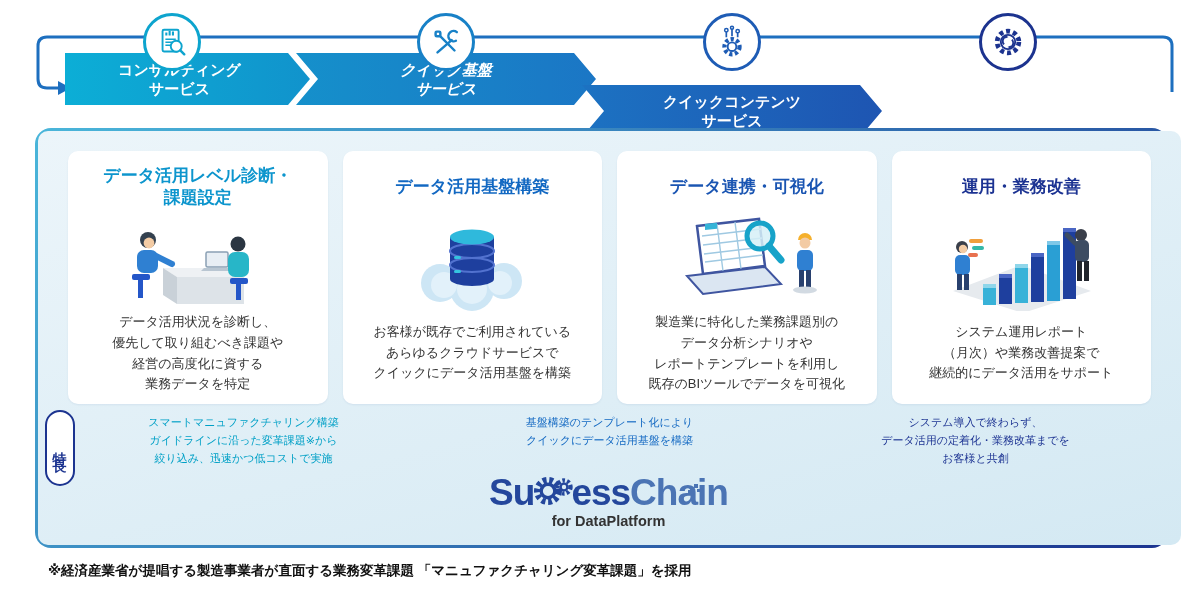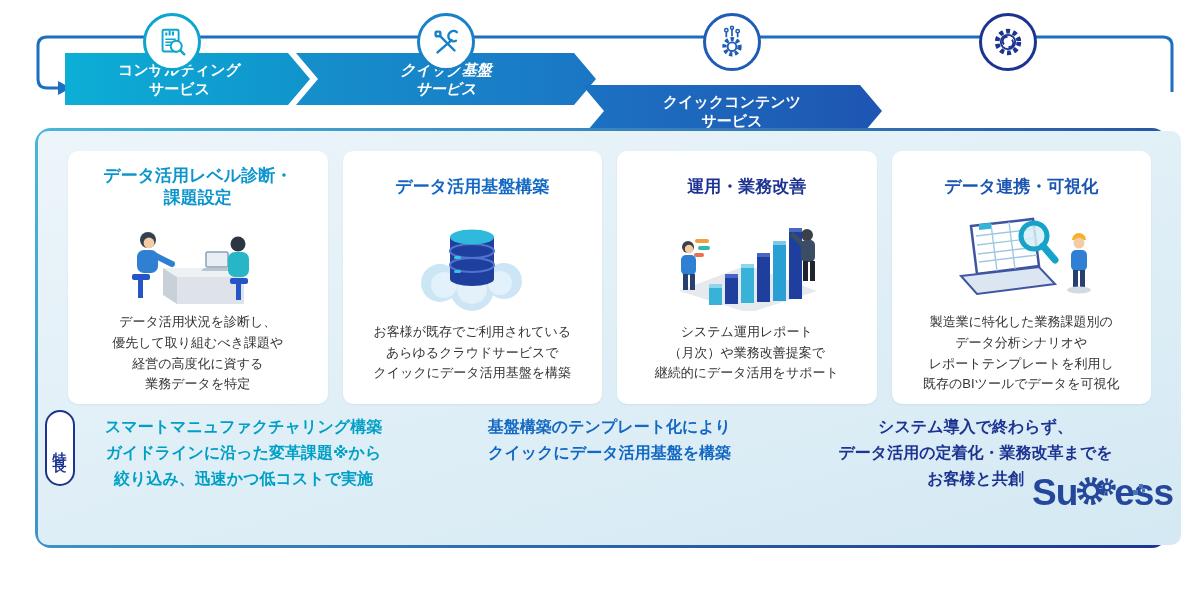--- a/index.html
+++ b/index.html
@@ -35,24 +35,24 @@
   .card-title{font-size:17px;font-weight:700;text-align:center;line-height:1.3;white-space:pre-line;
               min-height:42px;display:flex;align-items:center;justify-content:center;}
   .t1{color:#0c95cd}.t2{color:#1268c2}.t3{color:#1a55b2}.t4{color:#1c3392}
   .card-illo{height:102px;display:flex;align-items:center;justify-content:center;margin:2px 0 2px;}
   .card-desc{font-size:13px;color:#333;text-align:center;line-height:1.6;white-space:pre-line;margin:auto 0;}
 
   .pill{position:absolute;left:7px;top:279px;width:30px;height:76px;border:2px solid #1c3490;border-radius:16px;
         background:#fff;color:#1c3490;font-weight:700;font-size:14px;writing-mode:vertical-rl;
         display:flex;align-items:center;justify-content:center;letter-spacing:7px;box-sizing:border-box;}
   .features{position:absolute;left:30px;right:30px;top:283px;display:flex;gap:15px;}
-  .feature{flex:1;text-align:center;font-weight:700;font-size:16px;line-height:1.62;white-space:pre-line;}
+  .feature{flex:1;text-align:center;font-weight:400;font-size:11px;line-height:1.62;white-space:pre-line;}
   .f1{color:#00a0c6}.f2{color:#1268c2}.f3{color:#1a55b2}.f4{color:#1c3392}
 
-  .logo{position:absolute;top:339px;left:0;right:8px;text-align:right;}
+  .logo{position:absolute;top:339px;left:0;right:2px;text-align:center;}
   .logo-line{font-size:37px;font-weight:700;letter-spacing:-1px;display:inline-flex;align-items:center;position:relative;}
   .logo-su,.logo-ess{color:#24479c}
   .logo-chain{color:#4b74b4}
   .logo-gear{margin:2px -2px 0 -1px;display:inline-block;}
   .pixel-accent{position:absolute;right:26px;top:-7px;}
   .logo-sub{font-size:14.5px;font-weight:700;color:#333;margin-top:-2px;}
 
   .footnote{position:absolute;left:48px;top:562px;font-size:13.5px;font-weight:600;color:#111;}
 </style>
 </head>
@@ -180,20 +180,47 @@
               <rect x="62" y="45" width="7" height="3" rx="1.5" fill="#35c4e0"></rect>
               <rect x="62" y="59" width="7" height="3" rx="1.5" fill="#35c4e0"></rect>
             </svg>
           </div>
           <div class="card-desc">お客様が既存でご利用されている
 あらゆるクラウドサービスで
 クイックにデータ活用基盤を構築</div>
         </div>
 
         <div class="card">
+          <div class="card-title t3">データ連携・可視化</div>
+          <div class="card-illo">
+            <svg width="160" height="100" viewBox="0 0 160 100">
+              <polygon points="30,16 92,9 98,56 36,64" fill="#fff" stroke="#3f55a0" stroke-width="2.5"></polygon>
+              <g stroke="#9fc9e2" stroke-width="1.4">
+                <path d="M35 26 L94 19 M36 35 L95 28 M37 44 L96 37 M38 52 L96 45"></path>
+                <path d="M50 14 L56 61 M68 12 L74 59"></path>
+              </g>
+              <rect x="38" y="18" width="12" height="6" fill="#35b4d8" transform="skewY(-6)"></rect>
+              <polygon points="20,66 98,57 114,74 36,84" fill="#dbe6f2" stroke="#3f55a0" stroke-width="2"></polygon>
+              <circle cx="93" cy="26" r="13" fill="#d6f0f7" fill-opacity="0.85" stroke="#17a3c9" stroke-width="5"></circle>
+              <line x1="102" y1="36" x2="114" y2="50" stroke="#17a3c9" stroke-width="7" stroke-linecap="round"></line>
+              <path d="M131 30 a7 7 0 0 1 14 0 z" fill="#f5b02c"></path>
+              <circle cx="138" cy="33" r="5.5" fill="#f3cba4"></circle>
+              <rect x="130" y="40" width="16" height="21" rx="5" fill="#2f80d2"></rect>
+              <rect x="132" y="60" width="5" height="17" fill="#28406e"></rect>
+              <rect x="139" y="60" width="5" height="17" fill="#28406e"></rect>
+              <ellipse cx="138" cy="80" rx="12" ry="3.5" fill="#d2dae2"></ellipse>
+            </svg>
+          </div>
+          <div class="card-desc">製造業に特化した業務課題別の
+データ分析シナリオや
+レポートテンプレートを利用し
+既存のBIツールでデータを可視化</div>
+        </div>
+
+        <div class="card">
           <div class="card-title t4">運用・業務改善</div>
           <div class="card-illo">
             <svg width="160" height="100" viewBox="0 0 160 100">
               <polygon points="12,80 80,54 150,80 82,102" fill="#e6eaee"></polygon>
               <g>
                 <rect x="42" y="76" width="13" height="18" fill="#38b2d8"></rect>
                   <rect x="42" y="73" width="13" height="4" fill="#8fd6ea"></rect>
                 <rect x="58" y="66" width="13" height="27" fill="#1e3f9e"></rect>
                   <rect x="58" y="63" width="13" height="4" fill="#4a66c4"></rect>
                 <rect x="74" y="56" width="13" height="36" fill="#38b2d8"></rect>
@@ -217,47 +244,20 @@
               <path d="M134 32 L126 24" stroke="#3c4c63" stroke-width="5" stroke-linecap="round"></path>
               <rect x="134" y="29" width="14" height="22" rx="5" fill="#3c4c63"></rect>
               <rect x="136" y="50" width="5" height="20" fill="#20242c"></rect>
               <rect x="143" y="50" width="5" height="20" fill="#20242c"></rect>
             </svg>
           </div>
           <div class="card-desc">システム運用レポート
 （月次）や業務改善提案で
 継続的にデータ活用をサポート</div>
         </div>
-
-        <div class="card">
-          <div class="card-title t3">データ連携・可視化</div>
-          <div class="card-illo">
-            <svg width="160" height="100" viewBox="0 0 160 100">
-              <polygon points="30,16 92,9 98,56 36,64" fill="#fff" stroke="#3f55a0" stroke-width="2.5"></polygon>
-              <g stroke="#9fc9e2" stroke-width="1.4">
-                <path d="M35 26 L94 19 M36 35 L95 28 M37 44 L96 37 M38 52 L96 45"></path>
-                <path d="M50 14 L56 61 M68 12 L74 59"></path>
-              </g>
-              <rect x="38" y="18" width="12" height="6" fill="#35b4d8" transform="skewY(-6)"></rect>
-              <polygon points="20,66 98,57 114,74 36,84" fill="#dbe6f2" stroke="#3f55a0" stroke-width="2"></polygon>
-              <circle cx="93" cy="26" r="13" fill="#d6f0f7" fill-opacity="0.85" stroke="#17a3c9" stroke-width="5"></circle>
-              <line x1="102" y1="36" x2="114" y2="50" stroke="#17a3c9" stroke-width="7" stroke-linecap="round"></line>
-              <path d="M131 30 a7 7 0 0 1 14 0 z" fill="#f5b02c"></path>
-              <circle cx="138" cy="33" r="5.5" fill="#f3cba4"></circle>
-              <rect x="130" y="40" width="16" height="21" rx="5" fill="#2f80d2"></rect>
-              <rect x="132" y="60" width="5" height="17" fill="#28406e"></rect>
-              <rect x="139" y="60" width="5" height="17" fill="#28406e"></rect>
-              <ellipse cx="138" cy="80" rx="12" ry="3.5" fill="#d2dae2"></ellipse>
-            </svg>
-          </div>
-          <div class="card-desc">製造業に特化した業務課題別の
-データ分析シナリオや
-レポートテンプレートを利用し
-既存のBIツールでデータを可視化</div>
-        </div>
       </div>
 
       <div class="pill">
         <span>特長</span>
       </div>
       <div class="features">
         <div class="feature f1">スマートマニュファクチャリング構築
 ガイドラインに沿った変革課題※から
 絞り込み、迅速かつ低コストで実施</div>
         <div class="feature f2">基盤構築のテンプレート化により
@@ -274,27 +274,30 @@
             <svg width="40" height="34" viewBox="0 0 40 34">
               <g fill="none" stroke="#24479c">
                 <circle cx="15" cy="19" r="11" stroke-width="6" stroke-dasharray="3.8 2.8"></circle>
                 <circle cx="15" cy="19" r="6.8" stroke-width="3.4"></circle>
                 <circle cx="31" cy="15" r="6.5" stroke-width="4.4" stroke-dasharray="2.6 2.1"></circle>
                 <circle cx="31" cy="15" r="3.4" stroke-width="2.4"></circle>
               </g>
             </svg>
           </span>
           <span class="logo-ess">ess</span>
+          <span class="logo-chain">Chain</span>
           <span class="pixel-accent">
             <svg width="14" height="12" viewBox="0 0 14 12">
               <rect x="0" y="6" width="5" height="5" fill="#4b74b4"></rect>
               <rect x="6" y="0" width="4" height="4" fill="#4b74b4"></rect>
               <rect x="9" y="5" width="3" height="3" fill="#4b74b4"></rect>
             </svg>
           </span>
         </div>
+        <div class="logo-sub">for DataPlatform</div>
       </div>
 
     </div>
   </div>
 
+  <div class="footnote">※経済産業省が提唱する製造事業者が直面する業務変革課題 「マニュファクチャリング変革課題」を採用</div>
 
 </div>
 
 </body></html>

